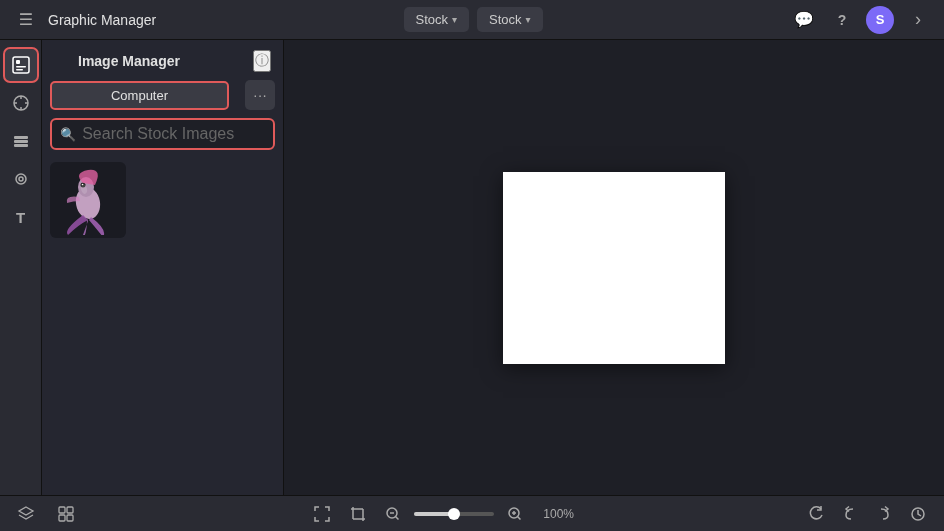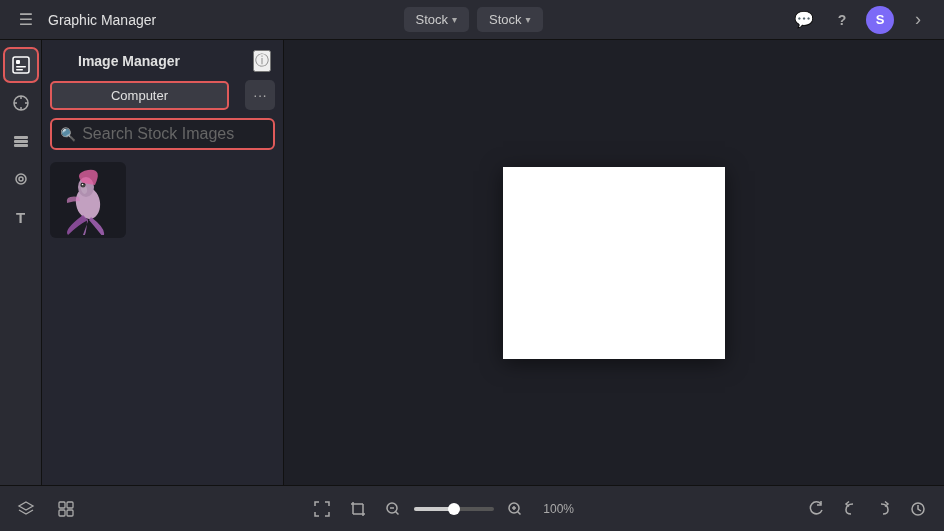--- a/index.html
+++ b/index.html
@@ -247,21 +247,21 @@
     }
     .canvas-doc {
       width: 222px;
       height: 192px;
       background: #ffffff;
       box-shadow: 0 4px 20px rgba(0,0,0,0.5);
     }
 
     
     .bottombar {
-      height: 46px;
+      height: 36px;
       background: #2a2b33;
       border-top: 1px solid #111;
       display: flex;
       align-items: center;
       justify-content: space-between;
       padding: 0 12px;
       flex-shrink: 0;
       gap: 28px;
     }
     .bottom-left {

